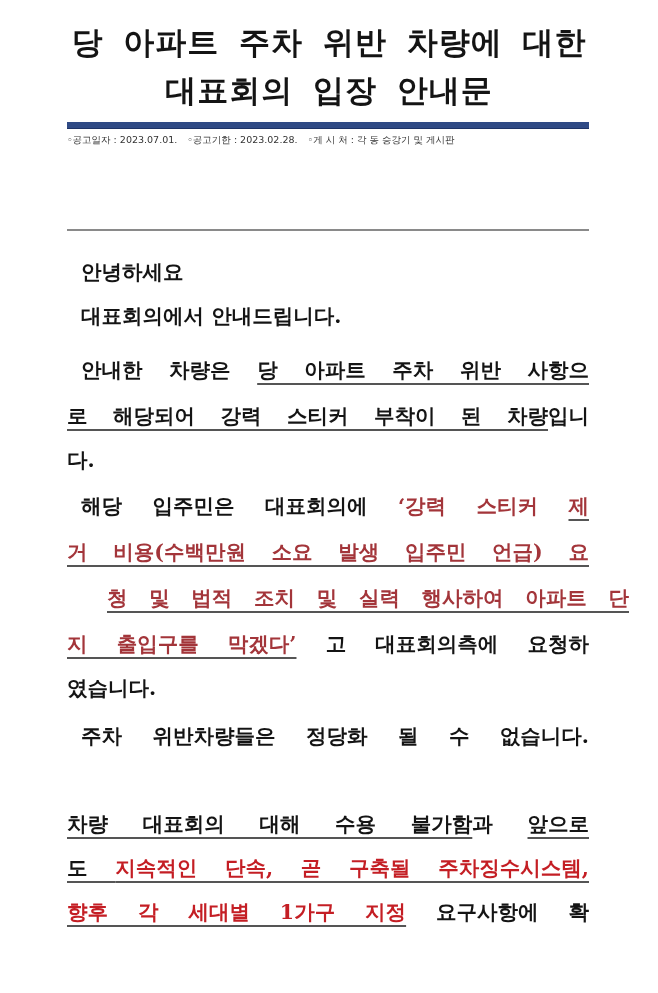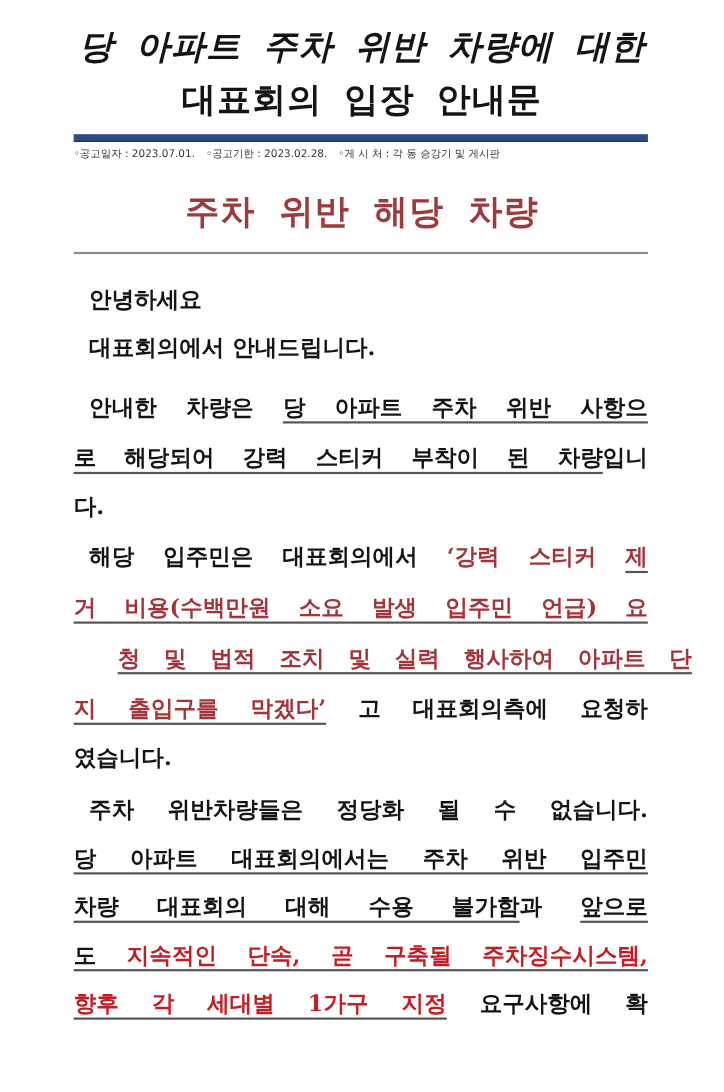--- a/index.html
+++ b/index.html
@@ -23,21 +23,21 @@
       position: absolute;
       left: 0; width: 658px;
       text-align: center;
       font-family: "DejaVu Sans", "Liberation Sans", sans-serif;
       font-weight: bold;
       font-size: 31px;
       letter-spacing: 1px;
       color: #141414;
       word-spacing: 8px;
     }
-    .title.l1 { top: 22px; font-style: italic; }
+    .title.l1 { top: 22px; }
     .title.l2 { top: 70px; }
 
     .rule-bar {
       position: absolute;
       left: 67px; top: 122px;
       width: 522px; height: 7px;
       background: #2f4a85;
       border-bottom: 1px solid #1e3366;
     }
     .meta-line {
@@ -98,35 +98,33 @@
 
 <div class="doc">
 
   <div class="title l1">당 아파트 주차 위반 차량에 대한</div>
   <div class="title l2">대표회의 입장 안내문</div>
 
   <div class="rule-bar"></div>
 
   <div class="meta-line"><span>◦공고일자 : 2023.07.01.</span><span>◦공고기한 : 2023.02.28.</span><span>◦게 시 처 : 각 동 승강기 및 게시판</span></div>
 
-  <div class="subtitle">주차 위반 해당 차량</div>
   <div class="sub-rule"></div>
 
   <div class="line indent" style="top:258px;">안녕하세요</div>
   <div class="line indent" style="top:302px;">대표회의에서 안내드립니다.</div>
 
   <div class="line justify indent" style="top:356px;"><span>안내한 차량은 </span><span class="u">당 아파트 주차 위반 사항으</span></div>
   <div class="line justify" style="top:402px;"><span class="u">로 해당되어 강력 스티커 부착이 된 차량</span><span>입니</span></div>
   <div class="line" style="top:446px;">다.</div>
 
-  <div class="line justify indent" style="top:492px;"><span>해당 입주민은 대표회의에서 </span><span class="red">‘강력 스티커 </span><span class="red u">제</span></div>
+  <div class="line justify indent" style="top:492px;"><span>해당 입주민은 대표회의에 </span><span class="red">‘강력 스티커 </span><span class="red u">제</span></div>
   <div class="line justify" style="top:538px;"><span class="red u">거 비용(수백만원 소요 발생 입주민 언급) 요</span></div>
   <div class="line justify" style="top:584px;margin-left:40px;"><span class="red u">청 및 법적 조치 및 실력 행사하여 아파트 단</span></div>
   <div class="line justify" style="top:630px;"><span class="red u">지 출입구를 막겠다’</span><span> 고 대표회의측에 요청하</span></div>
   <div class="line" style="top:674px;">였습니다.</div>
 
   <div class="line justify indent" style="top:722px;">주차 위반차량들은 정당화 될 수 없습니다.</div>
-  <div class="line justify" style="top:766px;"><span class="u">당 아파트 대표회의에서는 주차 위반 입주민</span></div>
   <div class="line justify" style="top:810px;"><span class="u">차량 대표회의 대해 수용 불가함</span><span>과 </span><span class="u">앞으로</span></div>
   <div class="line justify" style="top:854px;"><span class="u">도 </span><span class="u bright">지속적인 단속, 곧 구축될 주차징수시스템,</span></div>
   <div class="line justify" style="top:898px;"><span class="u bright">향후 각 세대별 1가구 지정</span><span> 요구사항에 확</span></div>
 
 </div>
 
 </body></html>

